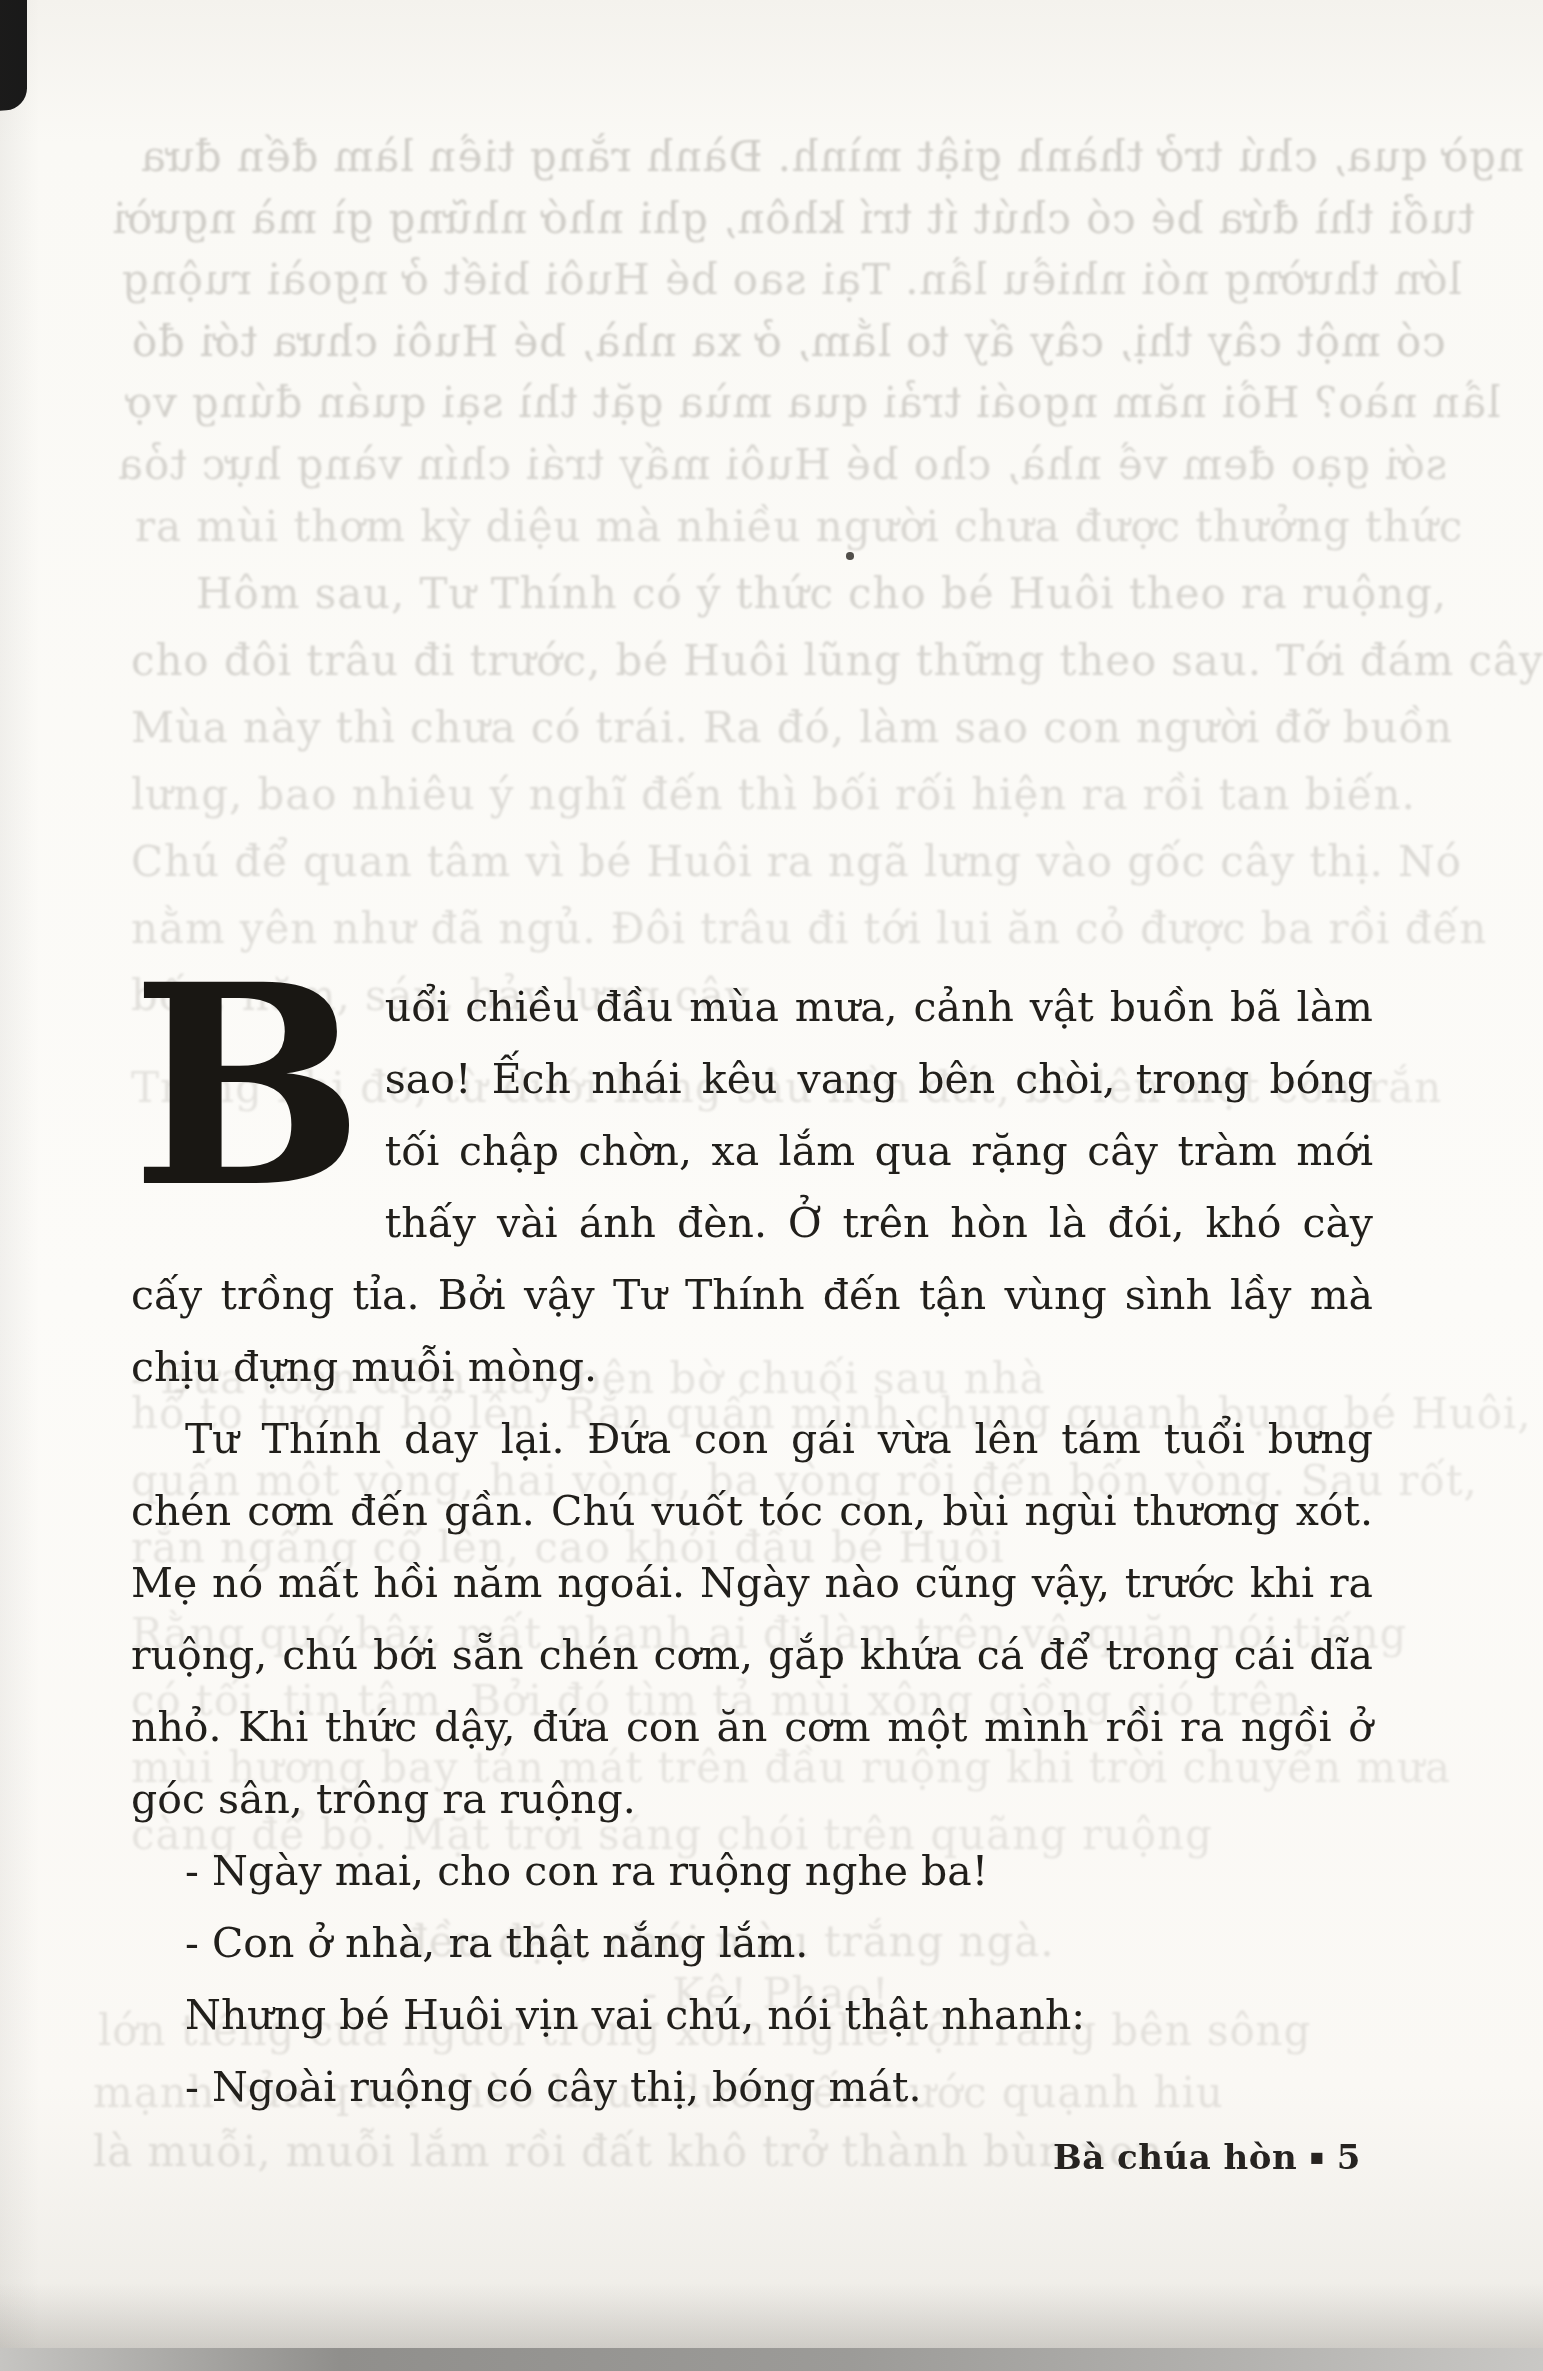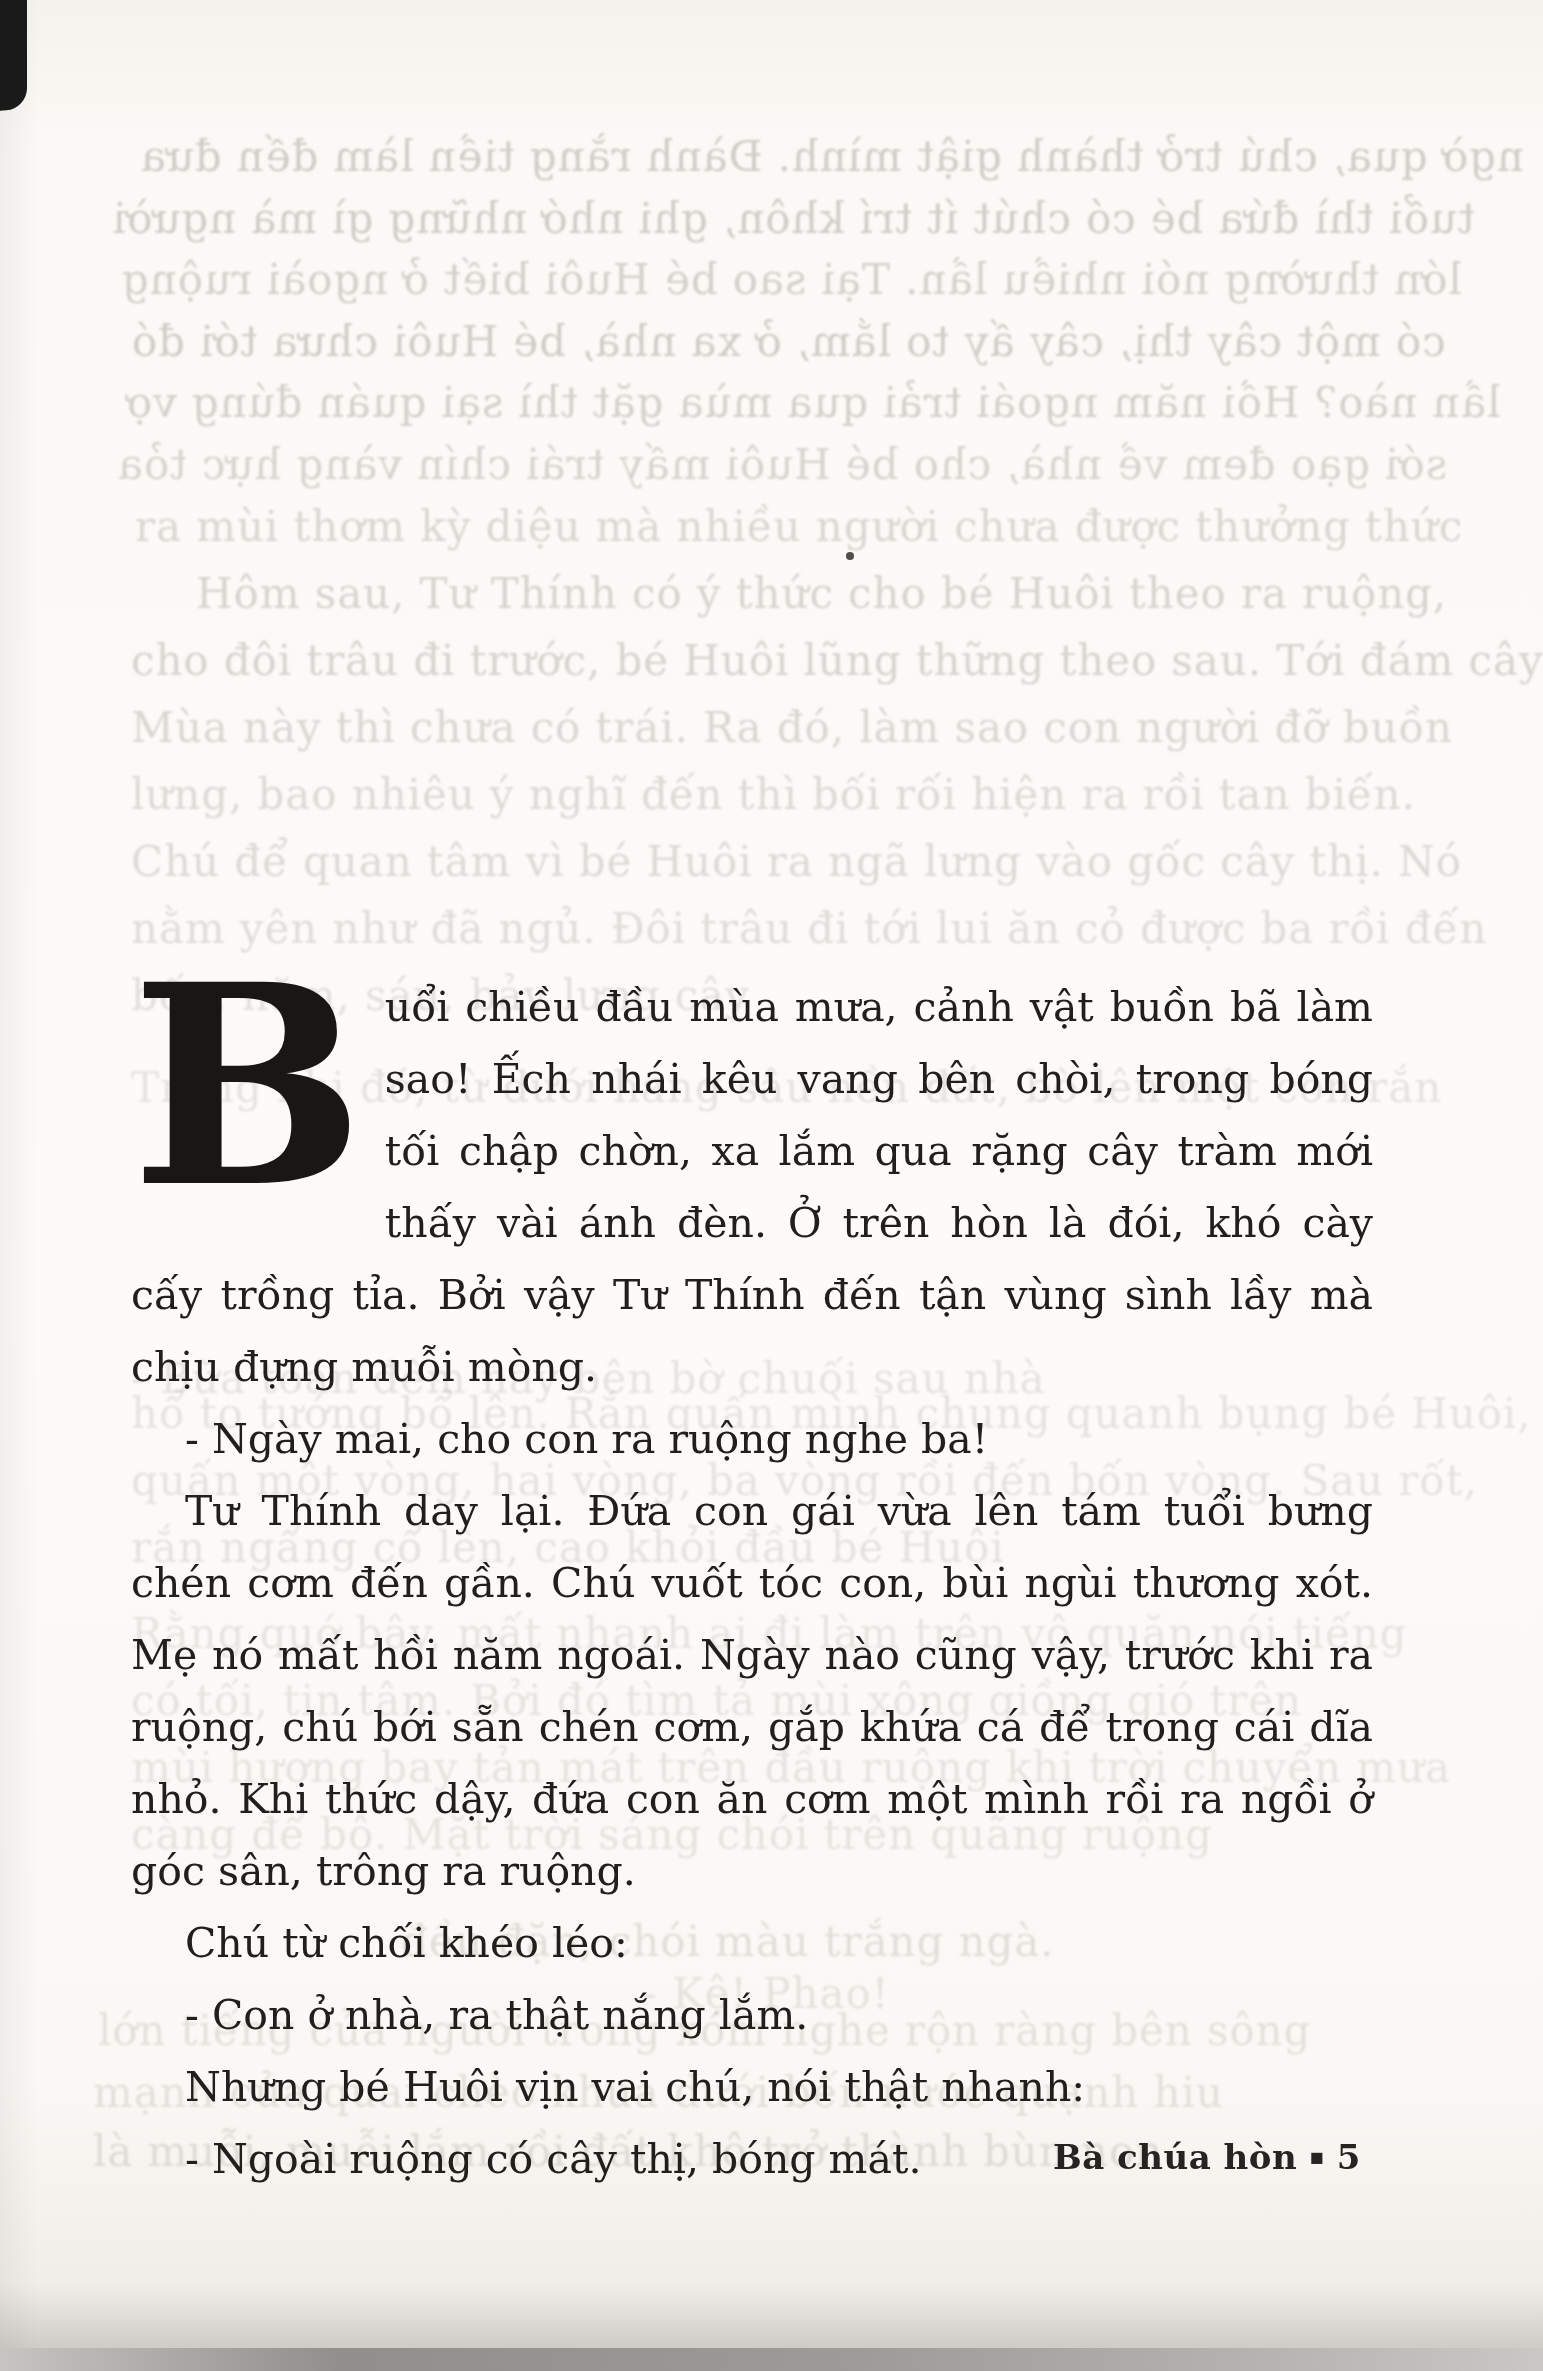--- a/index.html
+++ b/index.html
@@ -79,23 +79,22 @@
       <div class="bleed-line" style="top: 1810px; left: 131px; opacity: 0.15;">càng để bộ. Mặt trời sáng chói trên quãng ruộng</div>
       <div class="bleed-line" style="top: 1917px; left: 401px; opacity: 0.18;">đều đặn, chói màu trắng ngà.</div>
       <div class="bleed-line" style="top: 1969px; left: 643px; opacity: 0.15;">- Kệ! Phao!</div>
       <div class="bleed-line" style="top: 2006px; left: 98px; opacity: 0.16;">lớn tiếng của người trong xóm nghe rộn ràng bên sông</div>
       <div class="bleed-line" style="top: 2068px; left: 93px; opacity: 0.16;">mạnh của quai chèo khua dưới bến nước quạnh hiu</div>
       <div class="bleed-line" style="top: 2127px; left: 93px; opacity: 0.18;">là muỗi, muỗi lắm rồi đất khô trở thành bùn non</div>
     </div>
 
   <main class="text-block">
     <p class="para"><span class="dropcap">B</span><span>uổi chiều đầu mùa mưa, cảnh vật buồn bã làm sao! Ếch nhái kêu vang bên chòi, trong bóng tối chập chờn, xa lắm qua rặng cây tràm mới thấy vài ánh đèn. Ở trên hòn là đói, khó cày cấy trồng tỉa. Bởi vậy Tư Thính đến tận vùng sình lầy mà chịu đựng muỗi mòng.</span></p>
+    <p class="para indent"><span>Tư Thính day lại. Đứa con gái vừa lên tám tuổi bưng chén cơm đến gần. Chú vuốt tóc con, bùi ngùi thương xót. Mẹ nó mất hồi năm ngoái. Ngày nào cũng vậy, trước khi ra ruộng, chú bới sẵn chén cơm, gắp khứa cá để trong cái dĩa nhỏ. Khi thức dậy, đứa con ăn cơm một mình rồi ra ngồi ở góc sân, trông ra ruộng.</span></p>
     <p class="para indent"><span>- Ngày mai, cho con ra ruộng nghe ba!</span></p>
-    <p class="para indent"><span>Tư Thính day lại. Đứa con gái vừa lên tám tuổi bưng chén cơm đến gần. Chú vuốt tóc con, bùi ngùi thương xót. Mẹ nó mất hồi năm ngoái. Ngày nào cũng vậy, trước khi ra ruộng, chú bới sẵn chén cơm, gắp khứa cá để trong cái dĩa nhỏ. Khi thức dậy, đứa con ăn cơm một mình rồi ra ngồi ở góc sân, trông ra ruộng.</span></p>
-    <p class="para indent"><span>Chú từ chối khéo léo:</span></p>
     <p class="para indent"><span>- Con ở nhà, ra thật nắng lắm.</span></p>
     <p class="para indent"><span>Nhưng bé Huôi vịn vai chú, nói thật nhanh:</span></p>
     <p class="para indent"><span>- Ngoài ruộng có cây thị, bóng mát.</span></p>
   </main>
 
   <footer class="page-footer">
     <span>Bà chúa hòn</span><span class="sep">▪</span><span>5</span>
   </footer>
 
   <div class="corner-mark"></div>

